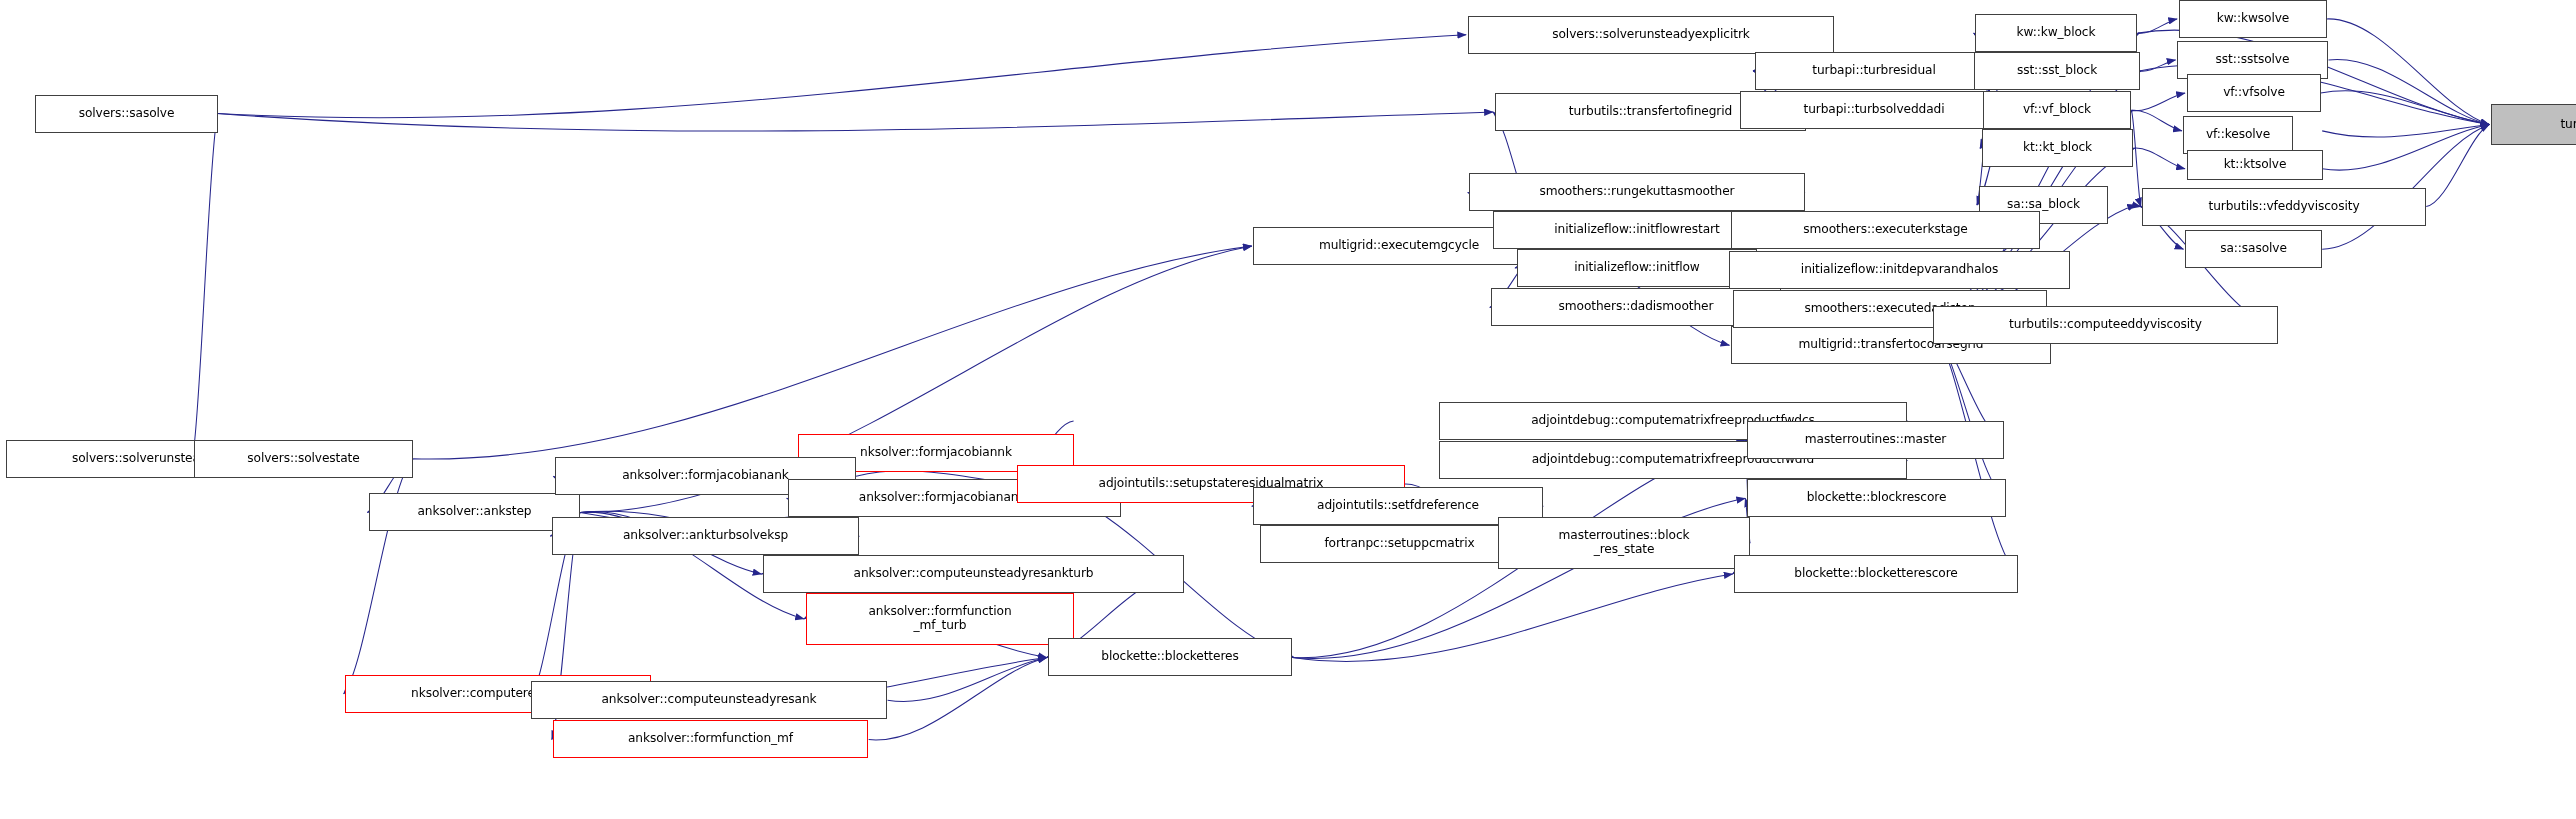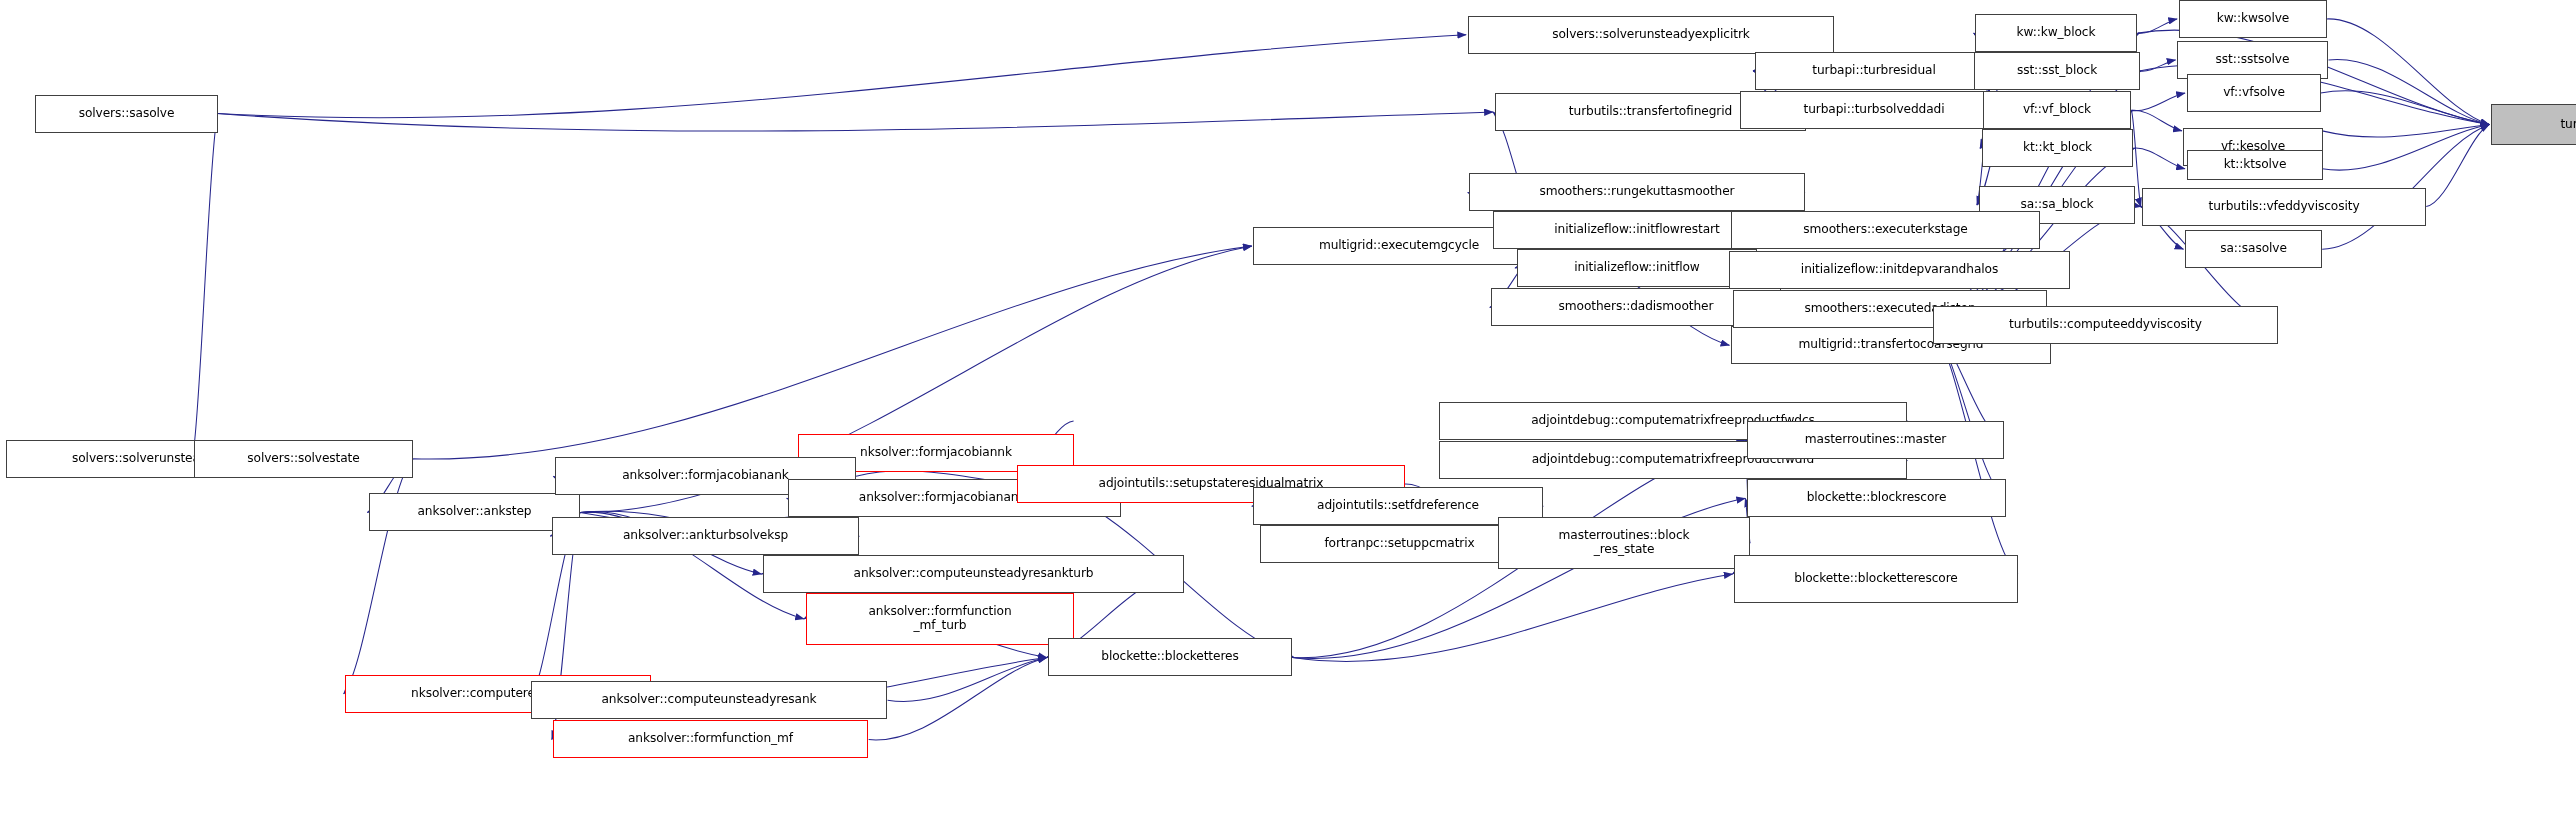--- a/index.html
+++ b/index.html
@@ -123,25 +123,25 @@
   <div id="node-layer">
       <div class="node" style="left: 35px; top: 95px; width: 183px; height: 38px;"><span>solvers::sasolve</span></div>
       <div class="node" style="left: 1468px; top: 16px; width: 366px; height: 38px;"><span>solvers::solverunsteadyexplicitrk</span></div>
       <div class="node" style="left: 1495px; top: 93px; width: 311px; height: 38px;"><span>turbutils::transfertofinegrid</span></div>
       <div class="node" style="left: 1755px; top: 52px; width: 238px; height: 38px;"><span>turbapi::turbresidual</span></div>
       <div class="node" style="left: 1740px; top: 91px; width: 268px; height: 38px;"><span>turbapi::turbsolveddadi</span></div>
       <div class="node" style="left: 1975px; top: 14px; width: 162px; height: 38px;"><span>kw::kw_block</span></div>
       <div class="node" style="left: 1974px; top: 52px; width: 166px; height: 38px;"><span>sst::sst_block</span></div>
       <div class="node" style="left: 1983px; top: 91px; width: 148px; height: 38px;"><span>vf::vf_block</span></div>
       <div class="node" style="left: 1982px; top: 129px; width: 151px; height: 38px;"><span>kt::kt_block</span></div>
-      <div class="node" style="left: 1979px; top: 186px; width: 156px; height: 38px;"><span>sa::sa_block</span></div>
+      <div class="node" style="left: 1979px; top: 186px; width: 129px; height: 38px;"><span>sa::sa_block</span></div>
       <div class="node" style="left: 2179px; top: 0px; width: 148px; height: 38px;"><span>kw::kwsolve</span></div>
       <div class="node" style="left: 2177px; top: 41px; width: 151px; height: 38px;"><span>sst::sstsolve</span></div>
       <div class="node" style="left: 2187px; top: 74px; width: 134px; height: 38px;"><span>vf::vfsolve</span></div>
-      <div class="node" style="left: 2183px; top: 128px; width: 140px; height: 38px; align-items: center;"><span>vf::kesolve</span></div>
+      <div class="node" style="left: 2183px; top: 116px; width: 110px; height: 38px; align-items: center;"><span>vf::kesolve</span></div>
       <div class="node" style="left: 2187px; top: 150px; width: 136px; height: 30px;"><span>kt::ktsolve</span></div>
       <div class="node" style="left: 2142px; top: 188px; width: 284px; height: 38px;"><span>turbutils::vfeddyviscosity</span></div>
       <div class="node" style="left: 2185px; top: 230px; width: 137px; height: 38px;"><span>sa::sasolve</span></div>
       <div class="node focus" style="left: 2491px; top: 104px; width: 292px; height: 41px;"><span>turbcurvefits::curvetupyp</span></div>
       <div class="node" style="left: 1253px; top: 227px; width: 292px; height: 38px;"><span>multigrid::executemgcycle</span></div>
       <div class="node" style="left: 1469px; top: 173px; width: 336px; height: 38px;"><span>smoothers::rungekuttasmoother</span></div>
       <div class="node" style="left: 1493px; top: 211px; width: 288px; height: 38px;"><span>initializeflow::initflowrestart</span></div>
       <div class="node" style="left: 1517px; top: 249px; width: 240px; height: 38px;"><span>initializeflow::initflow</span></div>
       <div class="node" style="left: 1491px; top: 288px; width: 290px; height: 38px;"><span>smoothers::dadismoother</span></div>
       <div class="node" style="left: 1731px; top: 326px; width: 320px; height: 38px;"><span>multigrid::transfertocoarsegrid</span></div>
@@ -161,20 +161,20 @@
 _mf_turb</span></div>
       <div class="node red" style="left: 1017px; top: 465px; width: 388px; height: 38px;"><span>adjointutils::setupstateresidualmatrix</span></div>
       <div class="node" style="left: 1253px; top: 487px; width: 290px; height: 38px;"><span>adjointutils::setfdreference</span></div>
       <div class="node" style="left: 1260px; top: 525px; width: 279px; height: 38px;"><span>fortranpc::setuppcmatrix</span></div>
       <div class="node" style="left: 1439px; top: 402px; width: 468px; height: 38px;"><span>adjointdebug::computematrixfreeproductfwdcs</span></div>
       <div class="node" style="left: 1439px; top: 441px; width: 468px; height: 38px;"><span>adjointdebug::computematrixfreeproductfwdfd</span></div>
       <div class="node" style="left: 1498px; top: 517px; width: 252px; height: 52px;"><span>masterroutines::block
 _res_state</span></div>
       <div class="node" style="left: 1747px; top: 421px; width: 257px; height: 38px;"><span>masterroutines::master</span></div>
       <div class="node" style="left: 1747px; top: 479px; width: 259px; height: 38px;"><span>blockette::blockrescore</span></div>
-      <div class="node" style="left: 1734px; top: 555px; width: 284px; height: 48px; text-align: right;"><span>blockette::blocketterescore</span></div>
+      <div class="node" style="left: 1734px; top: 555px; width: 284px; height: 38px; text-align: right;"><span>blockette::blocketterescore</span></div>
       <div class="node" style="left: 1048px; top: 638px; width: 244px; height: 38px;"><span>blockette::blocketteres</span></div>
       <div class="node red" style="left: 345px; top: 675px; width: 306px; height: 38px;"><span>nksolver::computeresidualnk</span></div>
       <div class="node" style="left: 531px; top: 681px; width: 356px; height: 38px;"><span>anksolver::computeunsteadyresank</span></div>
       <div class="node red" style="left: 553px; top: 720px; width: 315px; height: 38px;"><span>anksolver::formfunction_mf</span></div>
     </div>
 </div>
 
 
 </body></html>

